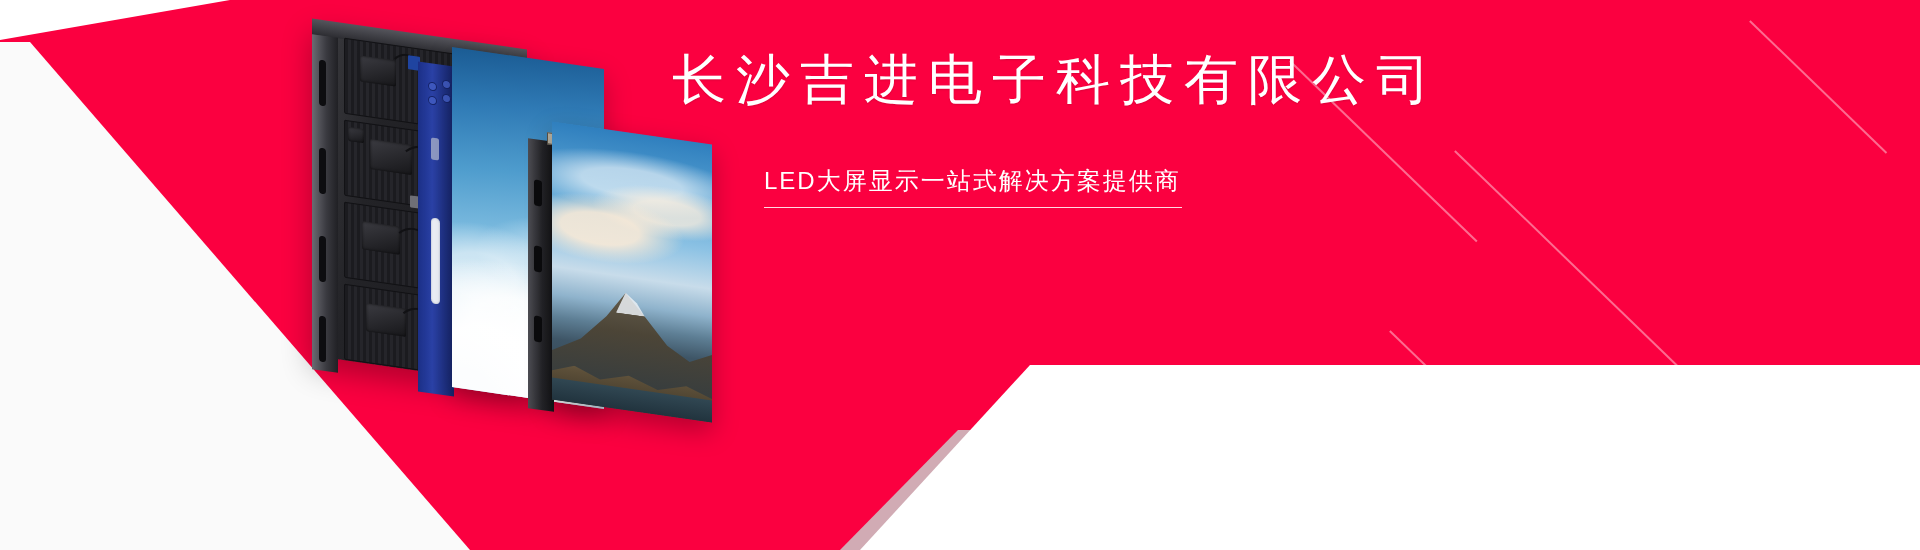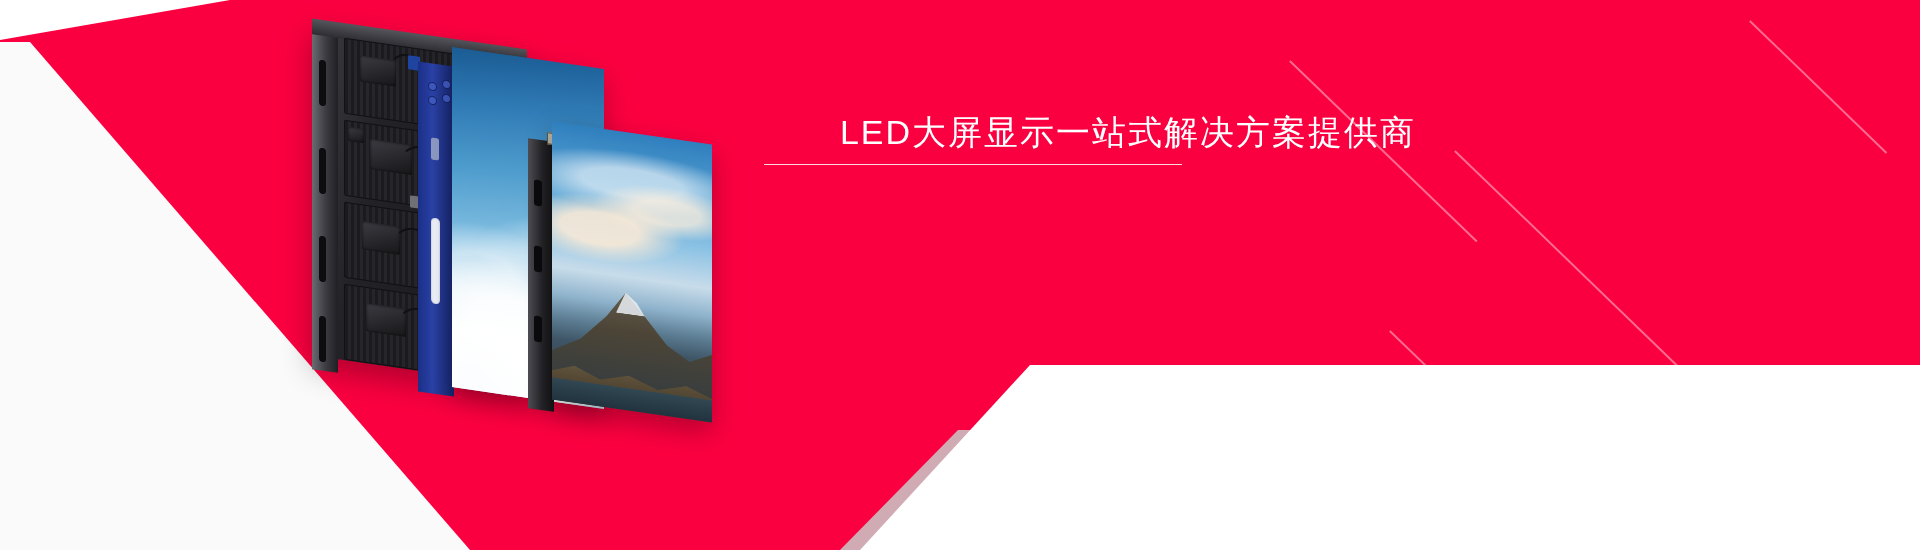--- a/index.html
+++ b/index.html
@@ -169,23 +169,22 @@
   }
   #company-title{
     font-size:54px;line-height:1;letter-spacing:10px;font-weight:400;
     white-space:nowrap;
     text-shadow:0 1px 2px rgba(0,0,0,.12);
   }
   #subtitle-row{
     margin-top:62px;padding-left:92px;
   }
   #subtitle{
-    font-size:34px;line-height:1.1;letter-spacing:2px;font-weight:400;
+    font-size:24px;line-height:1.1;letter-spacing:2px;font-weight:400;
     white-space:nowrap;
-    text-align:center;
   }
   #subtitle-rule{
     margin-top:13px;width:418px;height:1px;background:rgba(255,255,255,.85);
   }
   #tagline{
     margin-top:21px;padding-left:92px;
     font-size:17px;letter-spacing:2px;font-weight:400;white-space:nowrap;
     text-align:center;width:418px;box-sizing:border-box;
   }
 </style>
@@ -250,19 +249,20 @@
     <div id="mtn-cap"></div>
     <div id="panel-mtn">
       <div id="mtn-peak"></div>
       <div id="mtn-snow"></div>
       <div id="mtn-fg"></div>
       <div id="mtn-water"></div>
     </div>
   </div>
 
   <div id="text-block">
+    <div id="company-title">长沙吉进电子科技有限公司</div>
     <div id="subtitle-row">
       <div id="subtitle">LED大屏显示一站式解决方案提供商</div>
       <div id="subtitle-rule"></div>
     </div>
   </div>
 
 </div>
 
 </body></html>

